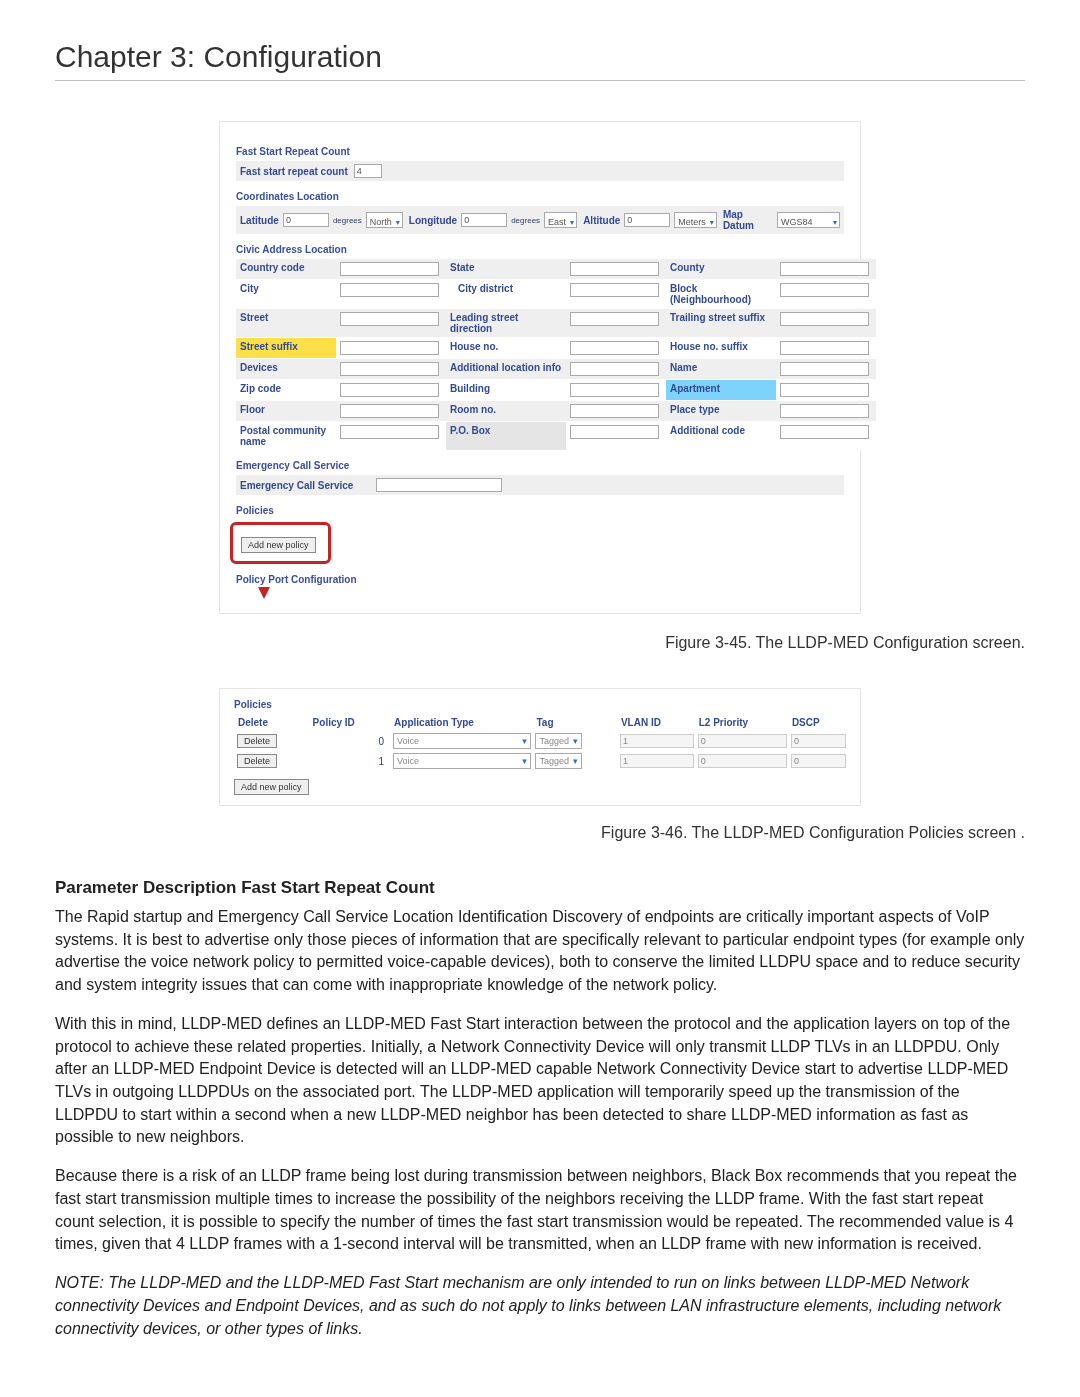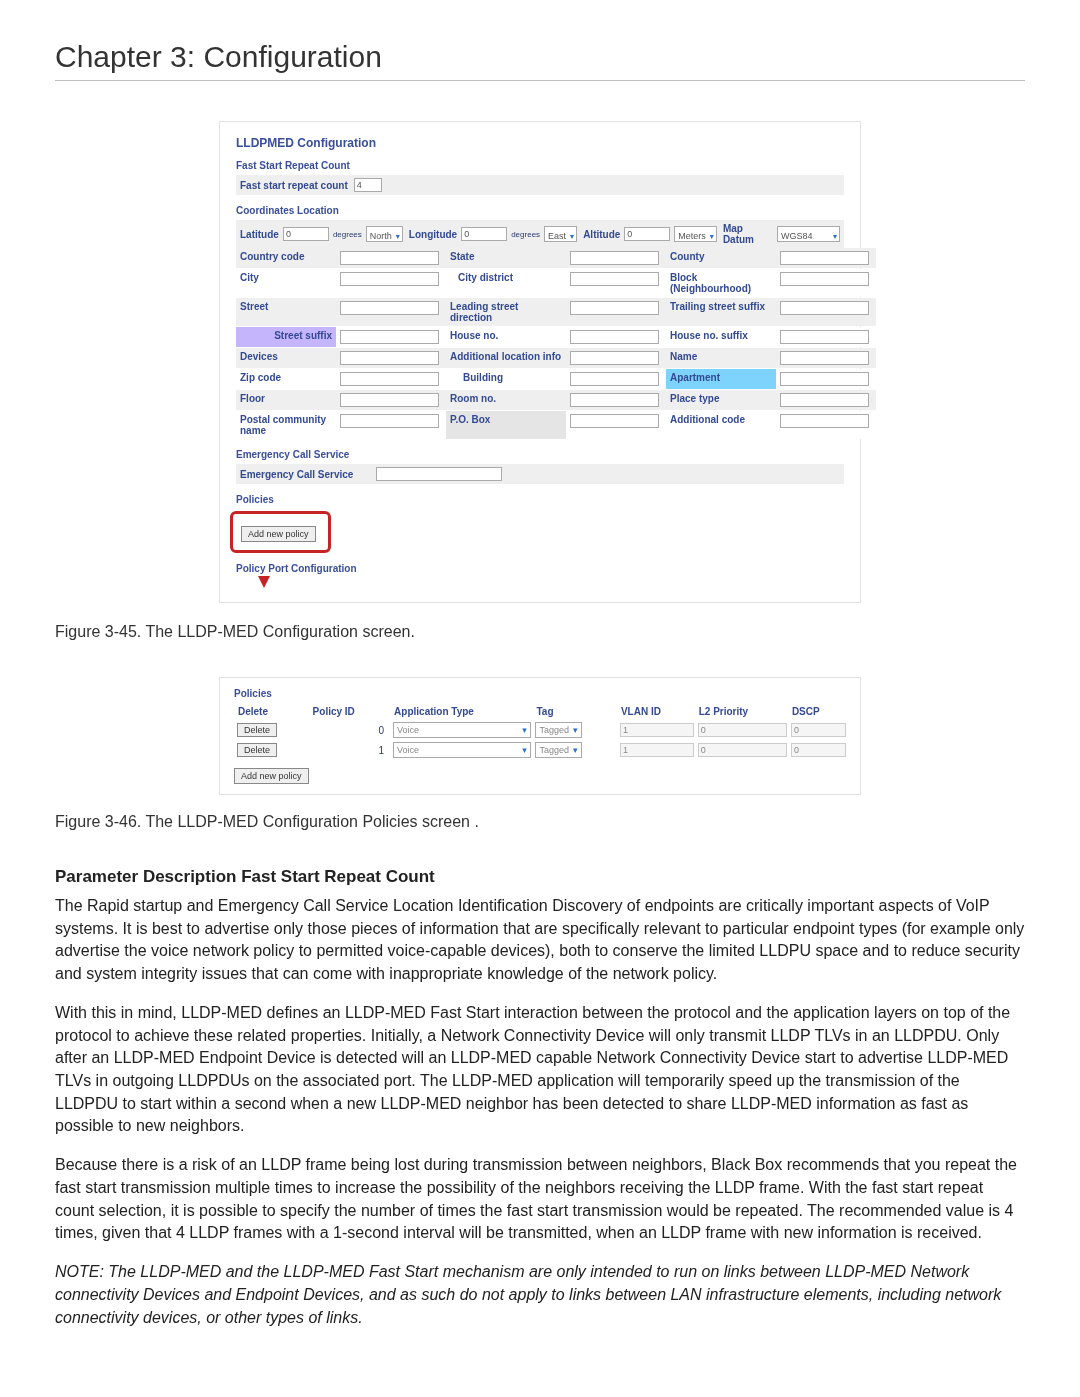--- a/index.html
+++ b/index.html
@@ -32,38 +32,37 @@
   
   .shot2{margin:0 auto 18px auto;width:640px;background:#fff;border:1px solid #e3e3e3;font-size:10px;color:#2a3b6b}
   .shot2 .pad{padding:10px 14px}
   .s2-table{width:100%;border-collapse:collapse;margin-top:4px}
   .s2-table th{color:#334a92;font-weight:bold;text-align:left;padding:3px 4px;font-size:10px}
   .s2-table td{padding:2px 3px}
   .s2-del{display:inline-block;border:1px solid #888;background:#efefef;color:#333;font-size:9px;padding:1px 6px}
   .s2-inp{background:#f5f5f5;border:1px solid #ccc;height:12px;width:95%;font-size:9px;color:#888;padding:0 2px;display:flex;align-items:center}
   .s2-sel{background:#fff;border:1px solid #aaa;height:14px;font-size:9px;color:#888;display:inline-flex;align-items:center;padding:0 3px;gap:4px}
 
-  .fig-caption{text-align:left;font-size:16px;color:#333;margin:0 auto 36px auto}
+  .fig-caption{text-align:right;font-size:16px;color:#333;margin:0 auto 36px auto}
 
   
   .body-sec h3{font-size:17px;font-weight:600;color:#222;margin:16px 0 8px 0}
   .body-sec p{font-size:16px;line-height:1.42;color:#222;margin:0 0 16px 0}
   .note{font-style:italic}
 </style>
 </head>
 <body>
 
 <div class="page">
 
   <h1 class="chapter-title">Chapter 3: Configuration</h1>
   <div class="hr-thin"></div>
 
   <div class="shot1">
     <div class="pad">
-      <div class="s1-title">LLDPMED Configuration</div>
 
       <div class="s1-sect">Fast Start Repeat Count</div>
       <div class="s1-row">
         <span class="s1-lbl">Fast start repeat count</span>
         <span class="s1-inp" style="width:22px">4</span>
       </div>
 
       <div class="s1-sect">Coordinates Location</div>
       <div class="coords">
         <div class="grp">
@@ -94,20 +93,21 @@
         </div>
         <div class="grp">
           <span class="lbl" style="min-width:30px">Map Datum</span>
           <span class="s1-sel" style="width:60px">
               <span>WGS84</span>
               <span class="arr" style="margin-left:auto">▾</span>
             </span>
         </div>
       </div>
 
+      <div class="s1-sect">Civic Address Location</div>
       <div id="civic-grid" class="civic-grid">
           <div class="c-lbl">Country code</div>
           <div class="c-inp-cell">
             <div class="c-inp"></div>
           </div>
           <div class="c-lbl">State</div>
           <div class="c-inp-cell">
             <div class="c-inp"></div>
           </div>
           <div class="c-lbl">County</div>
@@ -131,21 +131,21 @@
             <div class="c-inp"></div>
           </div>
           <div class="c-lbl">Leading street direction</div>
           <div class="c-inp-cell">
             <div class="c-inp"></div>
           </div>
           <div class="c-lbl">Trailing street suffix</div>
           <div class="c-inp-cell">
             <div class="c-inp"></div>
           </div>
-          <div class="c-lbl" style="background: #c4b5fd; text-align: right;">Street suffix</div>
+          <div class="c-lbl" style="background: #fde047;">Street suffix</div>
           <div class="c-inp-cell" style="background: rgb(255, 255, 255);">
             <div class="c-inp"></div>
           </div>
           <div class="c-lbl" style="background: rgb(255, 255, 255);">House no.</div>
           <div class="c-inp-cell" style="background: rgb(255, 255, 255);">
             <div class="c-inp"></div>
           </div>
           <div class="c-lbl" style="background: rgb(255, 255, 255);">House no. suffix</div>
           <div class="c-inp-cell" style="background: rgb(255, 255, 255);">
             <div class="c-inp"></div>
@@ -159,21 +159,21 @@
             <div class="c-inp"></div>
           </div>
           <div class="c-lbl">Name</div>
           <div class="c-inp-cell">
             <div class="c-inp"></div>
           </div>
           <div class="c-lbl" style="background: rgb(255, 255, 255);">Zip code</div>
           <div class="c-inp-cell" style="background: rgb(255, 255, 255);">
             <div class="c-inp"></div>
           </div>
-          <div class="c-lbl" style="background: rgb(255, 255, 255); margin-left: 13px;">Building</div>
+          <div class="c-lbl" style="background: rgb(255, 255, 255);">Building</div>
           <div class="c-inp-cell" style="background: rgb(255, 255, 255);">
             <div class="c-inp"></div>
           </div>
           <div class="c-lbl" style="background: #7dd3fc;">Apartment</div>
           <div class="c-inp-cell" style="background: rgb(255, 255, 255);">
             <div class="c-inp"></div>
           </div>
           <div class="c-lbl">Floor</div>
           <div class="c-inp-cell">
             <div class="c-inp"></div>

